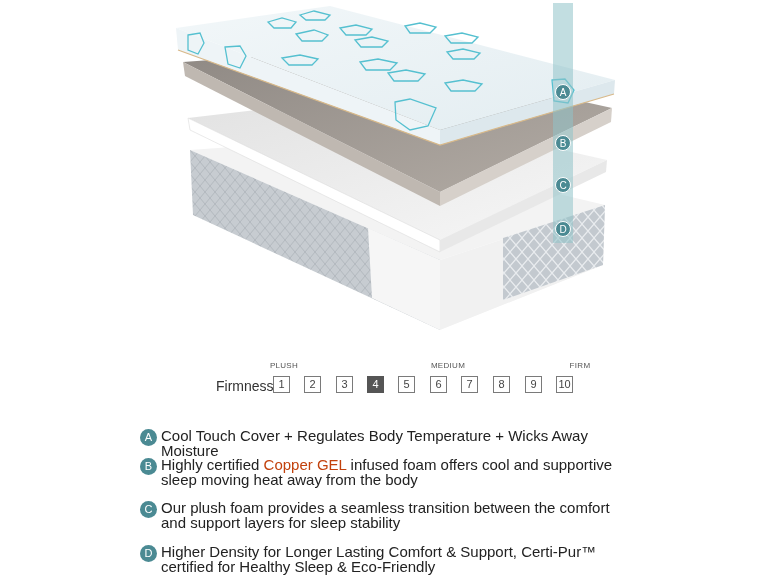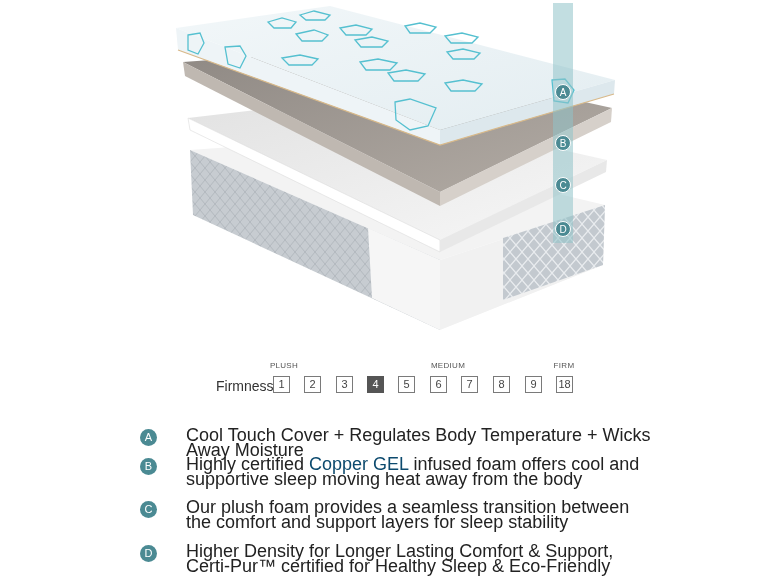--- a/index.html
+++ b/index.html
@@ -7,22 +7,22 @@
   body { position: relative; font-family: "Liberation Sans", sans-serif; color: #222; }
   #illustration { position: absolute; left: 0; top: 0; width: 768px; height: 350px; }
   .firmness { position: absolute; left: 0; top: 355px; width: 632px; height: 45px; }
   .firm-label-top { position: absolute; top: 6px; font-size: 8px; color: #555; letter-spacing: 0.3px; transform: translateX(-50%); }
   .firm-title { position: absolute; left: 216px; top: 23px; font-size: 14px; color: #333; }
   .firm-box { position: absolute; top: 21px; width: 17px; height: 17px; border: 1px solid #7a7a7a; background: #fff; font-size: 11px; color: #444; text-align: center; line-height: 15px; }
   .firm-box.active { background: #555; border-color: #555; color: #fff; }
   .features { position: absolute; left: 0; top: 420px; width: 768px; }
   .feature { position: absolute; left: 140px; width: 520px; }
   .badge { position: absolute; left: 0; top: 1px; width: 17px; height: 17px; border-radius: 50%; background: #4b8a93; color: #fff; font-size: 11px; text-align: center; line-height: 17px; }
-  .feature-text { position: absolute; left: 46px; top: 0; width: 470px; font-size: 18px; line-height: 15px; color: #222; }
-  .highlight { color: #0c4a6e; }
+  .feature-text { position: absolute; left: 21px; top: 0; width: 470px; font-size: 15px; line-height: 15px; color: #222; }
+  .highlight { color: #c2410c; }
 </style>
 </head>
 <body>
 
 <div id="illustration">
   <svg width="768" height="350" viewBox="0 0 768 350" xmlns="http://www.w3.org/2000/svg">
     <defs>
       <pattern id="knit" width="10" height="12" patternUnits="userSpaceOnUse">
         <rect width="10" height="12" fill="#c7ccd1"></rect>
         <path d="M0 6 L5 0 L10 6 L5 12 Z" fill="none" stroke="#b3b9bf" stroke-width="1"></path>
@@ -107,32 +107,32 @@
     <g>
       <circle cx="563" cy="229" r="7.5" fill="#4b8a93" stroke="#fff" stroke-width="1"></circle>
       <text x="563" y="233" font-family="Liberation Sans, sans-serif" font-size="10" fill="#fff" text-anchor="middle">D</text>
     </g>
   </svg>
 </div>
 
 <div class="firmness">
   <span class="firm-label-top" style="left:284px">PLUSH</span>
   <span class="firm-label-top" style="left:448px">MEDIUM</span>
-  <span class="firm-label-top" style="left:564px">FIRM</span>
+  <span class="firm-label-top" style="left:580px">FIRM</span>
   <span class="firm-title">Firmness:</span>
   <div class="firm-box" style="left:273px">1</div>
   <div class="firm-box" style="left:304px">2</div>
   <div class="firm-box" style="left:336px">3</div>
   <div class="firm-box active" style="left:367px">4</div>
   <div class="firm-box" style="left:398px">5</div>
   <div class="firm-box" style="left:430px">6</div>
   <div class="firm-box" style="left:461px">7</div>
   <div class="firm-box" style="left:493px">8</div>
   <div class="firm-box" style="left:525px">9</div>
-  <div class="firm-box" style="left:556px">18</div>
+  <div class="firm-box" style="left:556px">10</div>
 </div>
 
 <div class="features">
   <div class="feature" style="top:8px">
     <span class="badge">A</span>
     <span class="feature-text">Cool Touch Cover + Regulates Body Temperature + Wicks Away Moisture</span>
   </div>
   <div class="feature" style="top:37px">
     <span class="badge">B</span>
     <span class="feature-text"><span>Highly certified </span><span class="highlight">Copper GEL</span><span> infused foam offers cool and supportive sleep moving heat away from the body</span></span>

